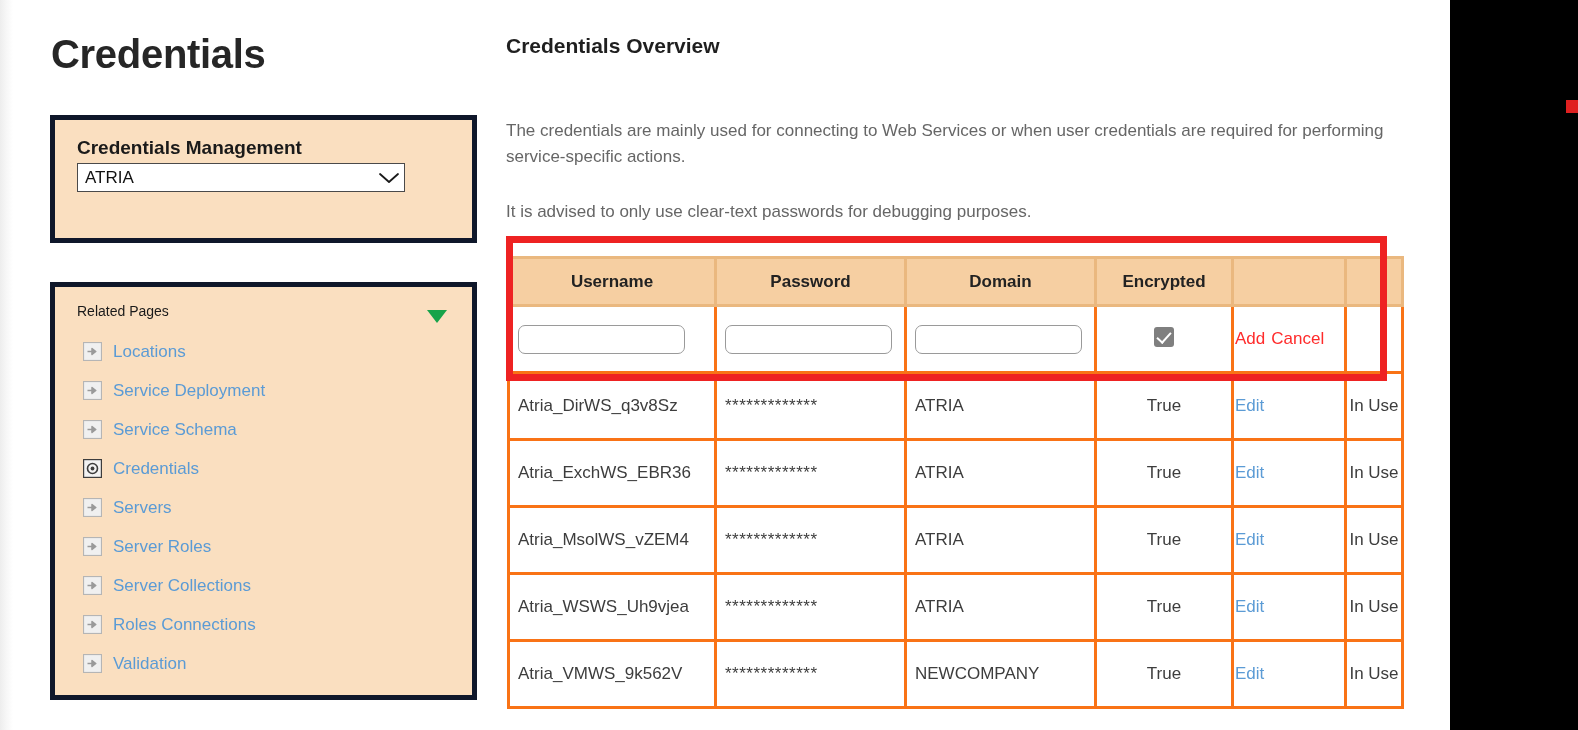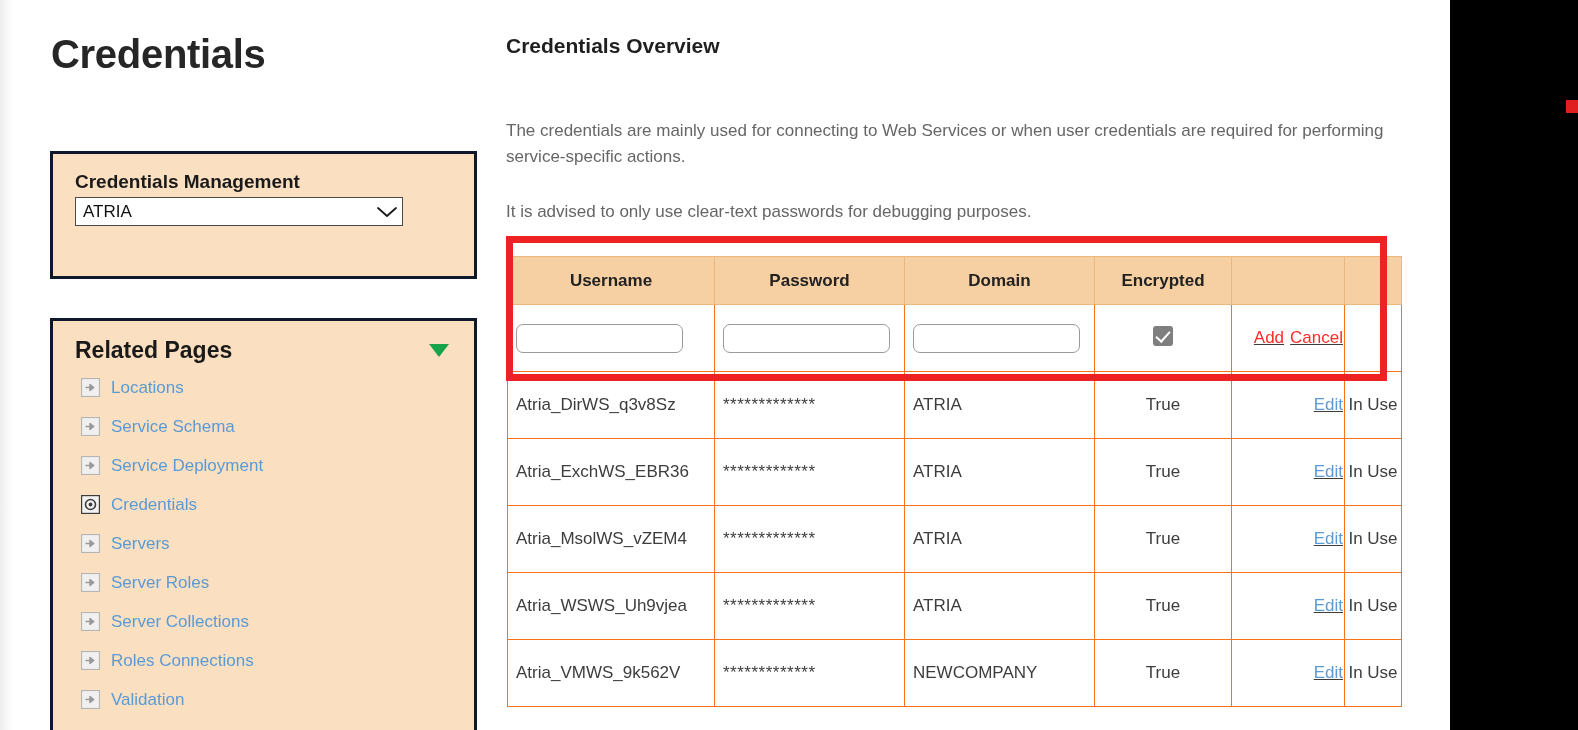--- a/index.html
+++ b/index.html
@@ -35,22 +35,21 @@
   
   .page-title {
     position: absolute; left: 51px; top: 32px;
     font-size: 40px; font-weight: bold; color: #262626;
     letter-spacing: -0.3px;
   }
 
   .panel {
     position: absolute;
     background: #fadfc0;
-    border: 3px solid #0f172a;
-    margin-top: 36px;
+    border: 5px solid #0f172a;
   }
 
   .panel-credmgmt { left: 50px; top: 115px; width: 427px; height: 128px; }
   .panel-title {
     font-size: 19px; font-weight: bold; color: #1a1a1a;
     margin: 17px 0 0 22px;
   }
   .field-label {
     font-size: 17px; color: #333333;
     margin: 12px 0 0 22px;
@@ -71,21 +70,21 @@
     width: 30px; height: 100%;
     display: flex; align-items: center; justify-content: center;
   }
   .chev svg { display: block; }
 
   .panel-related { left: 50px; top: 282px; width: 427px; height: 418px; }
   .related-header {
     display: flex; align-items: flex-start; justify-content: space-between;
     padding: 16px 24px 0 22px;
   }
-  .related-title { font-size: 23px; font-weight: bold; color: #1a1a1a; }
+  .related-title { font-size: 14px; font-weight: normal; color: #1a1a1a; }
   .tri-green { margin-top: 6px; }
   .related-list { margin: 4px 0 0 0; padding: 0; list-style: none; }
   .related-item {
     display: flex; align-items: center;
     padding: 3px 8px 3px 28px;
     height: 39px;
   }
   .ri-icon {
     width: 19px; height: 19px; margin-right: 11px;
     flex: 0 0 19px;
@@ -117,21 +116,21 @@
   }
 
   
   .cred-table {
     position: absolute; left: 1px; top: 256px;
     width: 894px;
     border-collapse: collapse;
     table-layout: fixed;
   }
   .cred-table th, .cred-table td {
-    border: 1px solid #f97316;
+    border: 3px solid #f97316;
     font-size: 17px;
     color: #3d3d3d;
     font-weight: normal;
     vertical-align: middle;
   }
   .cred-table thead th {
     background: #f6cfa2;
     border-color: #eab87f;
     height: 48px;
     font-weight: bold;
@@ -143,21 +142,21 @@
   .col-domain { width: 190px; }
   .col-enc    { width: 137px; }
   .col-edit   { width: 113px; }
   .col-inuse  { width: 57px; }
 
   .cred-table tbody tr { height: 67px; }
   .cell-user   { text-align: left; padding-left: 8px; }
   .cell-pass   { text-align: left; padding-left: 8px; letter-spacing: 0.5px; }
   .cell-domain { text-align: left; padding-left: 8px; }
   .cell-enc    { text-align: center; }
-  .cell-edit   { text-align: right; text-decoration: underline; }
+  .cell-edit   { text-align: left; }
   .cell-inuse  { text-align: center; line-height: 26px; }
 
   .edit-link { color: #5b9bd5; font-size: 17px; cursor: pointer; }
 
   
   .addrow td { height: 54px; background: #ffffff; }
   .txt-input {
     width: 167px; height: 29px;
     border: 1px solid #9a9a9a;
     border-radius: 7px;
@@ -233,30 +232,30 @@
           </span>
           <span class="ri-label">Locations</span>
         </li>
         <li class="related-item">
           <span class="ri-icon">
             <svg width="19" height="19" viewBox="0 0 19 19">
               <rect x="0.5" y="0.5" width="18" height="18" fill="#f0f0f0" stroke="#b5b5b5" stroke-width="1.2"></rect>
               <path d="M4.5 9.5 H11 M9 6.5 L12.8 9.5 L9 12.5 Z" fill="#9a9a9a" stroke="#9a9a9a" stroke-width="1.5" stroke-linejoin="round"></path>
             </svg>
           </span>
+          <span class="ri-label">Service Deployment</span>
+        </li>
+        <li class="related-item">
+          <span class="ri-icon">
+            <svg width="19" height="19" viewBox="0 0 19 19">
+              <rect x="0.5" y="0.5" width="18" height="18" fill="#f0f0f0" stroke="#b5b5b5" stroke-width="1.2"></rect>
+              <path d="M4.5 9.5 H11 M9 6.5 L12.8 9.5 L9 12.5 Z" fill="#9a9a9a" stroke="#9a9a9a" stroke-width="1.5" stroke-linejoin="round"></path>
+            </svg>
+          </span>
           <span class="ri-label">Service Schema</span>
-        </li>
-        <li class="related-item">
-          <span class="ri-icon">
-            <svg width="19" height="19" viewBox="0 0 19 19">
-              <rect x="0.5" y="0.5" width="18" height="18" fill="#f0f0f0" stroke="#b5b5b5" stroke-width="1.2"></rect>
-              <path d="M4.5 9.5 H11 M9 6.5 L12.8 9.5 L9 12.5 Z" fill="#9a9a9a" stroke="#9a9a9a" stroke-width="1.5" stroke-linejoin="round"></path>
-            </svg>
-          </span>
-          <span class="ri-label">Service Deployment</span>
         </li>
         <li class="related-item">
           <span class="ri-icon">
             <svg width="19" height="19" viewBox="0 0 19 19">
               <rect x="0.5" y="0.5" width="18" height="18" fill="#f2f2f2" stroke="#3d3d3d" stroke-width="1.4"></rect>
               <circle cx="9.5" cy="9.5" r="5" fill="none" stroke="#3d3d3d" stroke-width="1.6"></circle>
               <circle cx="9.5" cy="9.5" r="1.9" fill="#3d3d3d"></circle>
             </svg>
           </span>
           <span class="ri-label">Credentials</span>

